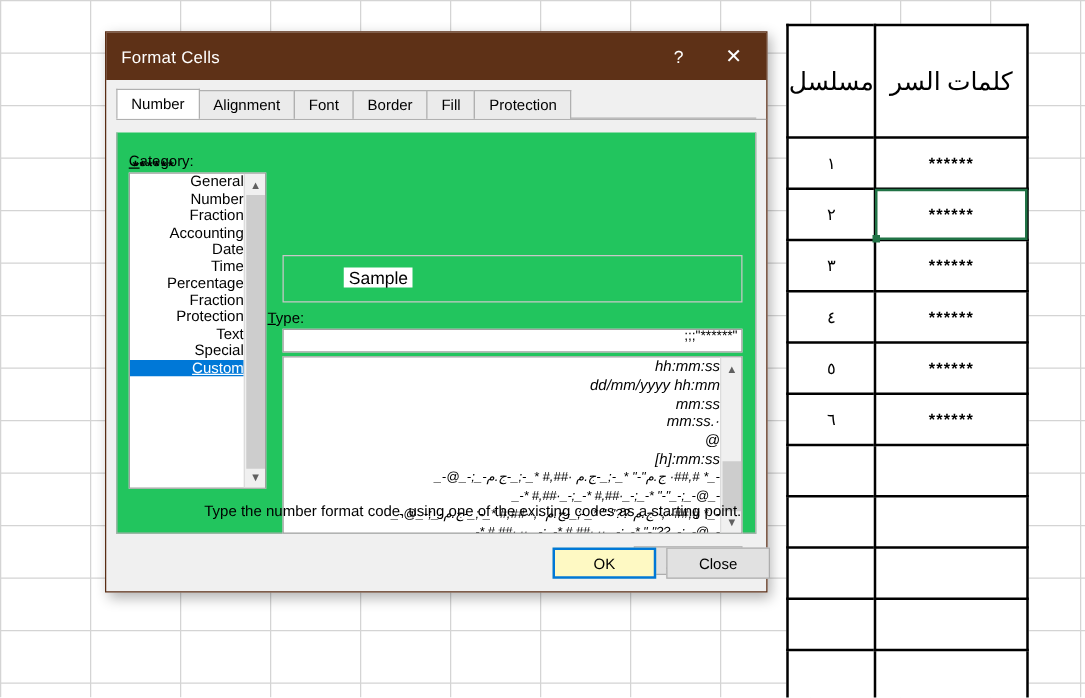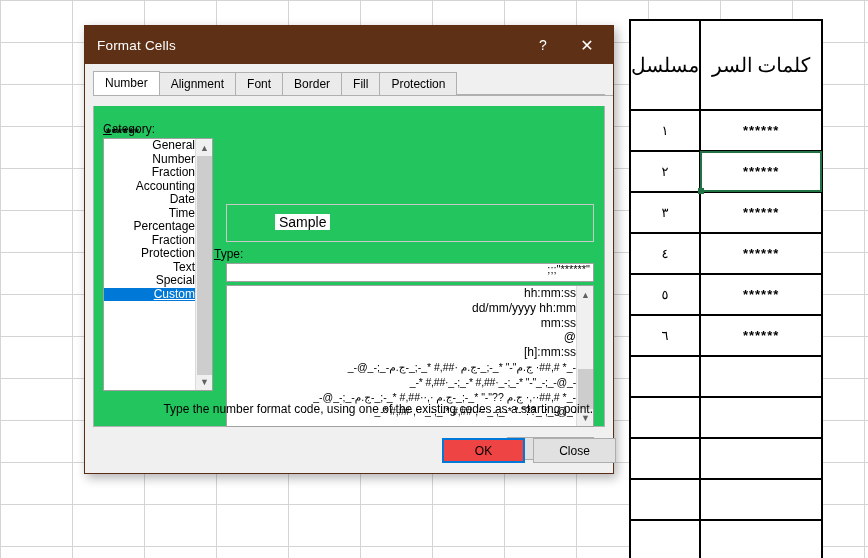--- a/index.html
+++ b/index.html
@@ -166,21 +166,21 @@
     white-space: nowrap;
     line-height: 9px;
   }
   #type-list {
     position: absolute; left: 132px; top: 179px;
     width: 368px; height: 142px;
     border: 1px solid #a0a0a0;
     background: #fff;
     overflow: hidden;
   }
-  #type-items { position: absolute; left: 0; top: 0; right: 17px; bottom: 0; }
+  #type-items { position: absolute; left: 0; top: 0; right: 17px; bottom: 0; font-style: italic; }
   .type-item {
     height: 14.8px; line-height: 14.8px;
     font-size: 12px; padding-left: 3px;
     white-space: nowrap; color: #000;
     font-family: "Liberation Sans", sans-serif;
   }
   .type-item.tiny { font-size: 10.5px; line-height: 14.8px; letter-spacing: -.2px; }
 
   #delete-button {
     position: absolute; left: 413px; top: 331px;
@@ -198,21 +198,21 @@
   }
 
   
   #ok-button, #close-button {
     position: absolute; bottom: 10px;
     width: 83px; height: 25px;
     font-size: 12px;
     display: flex; align-items: center; justify-content: center;
     background: #e1e1e1; color: #000;
   }
-  #ok-button { left: 357px; border: 2px solid #0078d7; background: #ef4444; }
+  #ok-button { left: 357px; border: 2px solid #0078d7; background: #fef9c3; }
   #close-button { left: 448px; border: 1px solid #adadad; }
 </style>
 </head>
 <body>
 
 <div id="root">
 
   <div id="sheet">
       <div class="gridline-v" style="left: 0px;"></div>
       <div class="gridline-v" style="left: 72px;"></div>
@@ -350,20 +350,21 @@
 
       <div id="type-label" class="lbl"><span class="ul">T</span><span>ype:</span></div>
 
       <div id="type-input">;;;"******"</div>
 
       <div id="type-list">
         <div id="type-items">
             <div class="type-item">hh:mm:ss</div>
             <div class="type-item">dd/mm/yyyy hh:mm</div>
             <div class="type-item">mm:ss</div>
+            <div class="type-item">mm:ss.·</div>
             <div class="type-item">@</div>
             <div class="type-item">[h]:mm:ss</div>
             <div class="type-item tiny">_-@_-;_-‫ج.م‬"-" *_-;_-‫ج.م‬ ·##,# *_-;_-‫ج.م‬ ·##,# *_-</div>
             <div class="type-item tiny">_-* #,##·_-;_-* #,##·_-;_-* "-"_-;_-@_-</div>
             <div class="type-item tiny">_-@_-;_-‫ج.م‬ ??"-" *_-;_-‫ج.م‬ ·,··##,# *_-;_-‫ج.م‬ ·,··##,# *_-</div>
             <div class="type-item tiny">_-* #,##·,·· _-;_-* #,##·,·· _-;_-* "-"??_-;_-@_-</div>
           </div>
         <div class="vsb">
           <div class="arrow up">▲</div>
           <div class="thumb" style="top:83px; height:40px;"></div>

